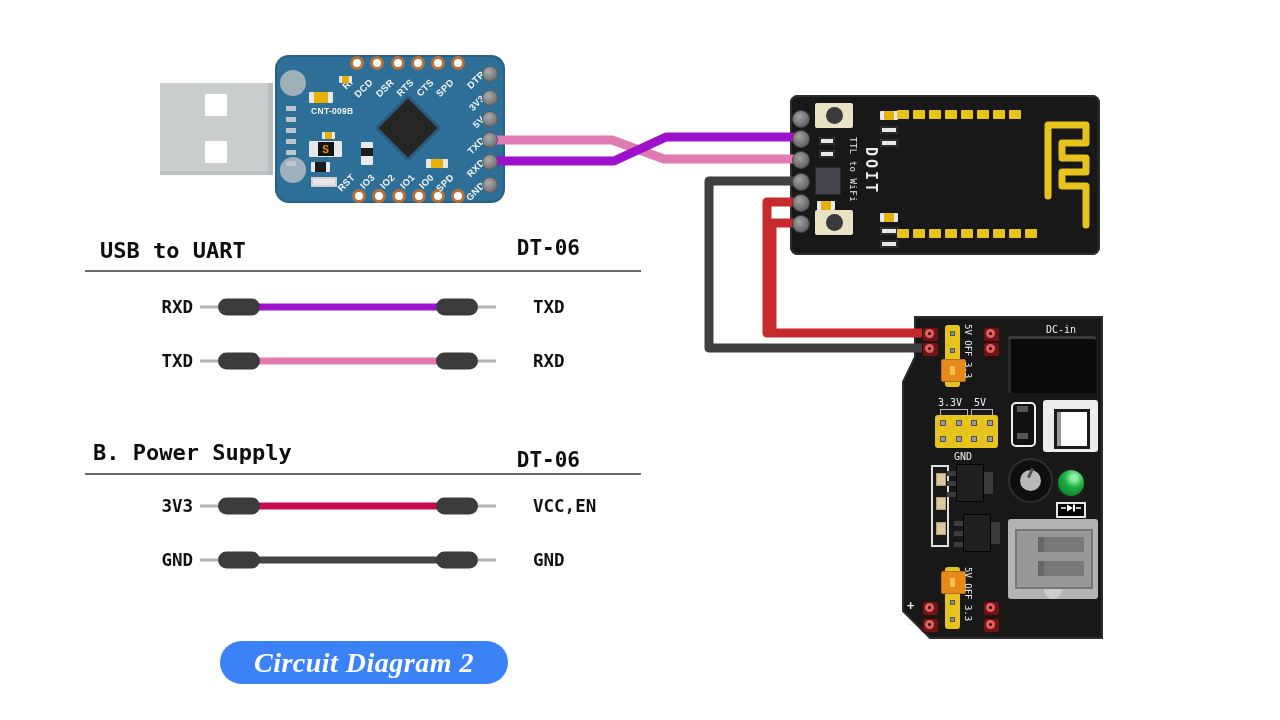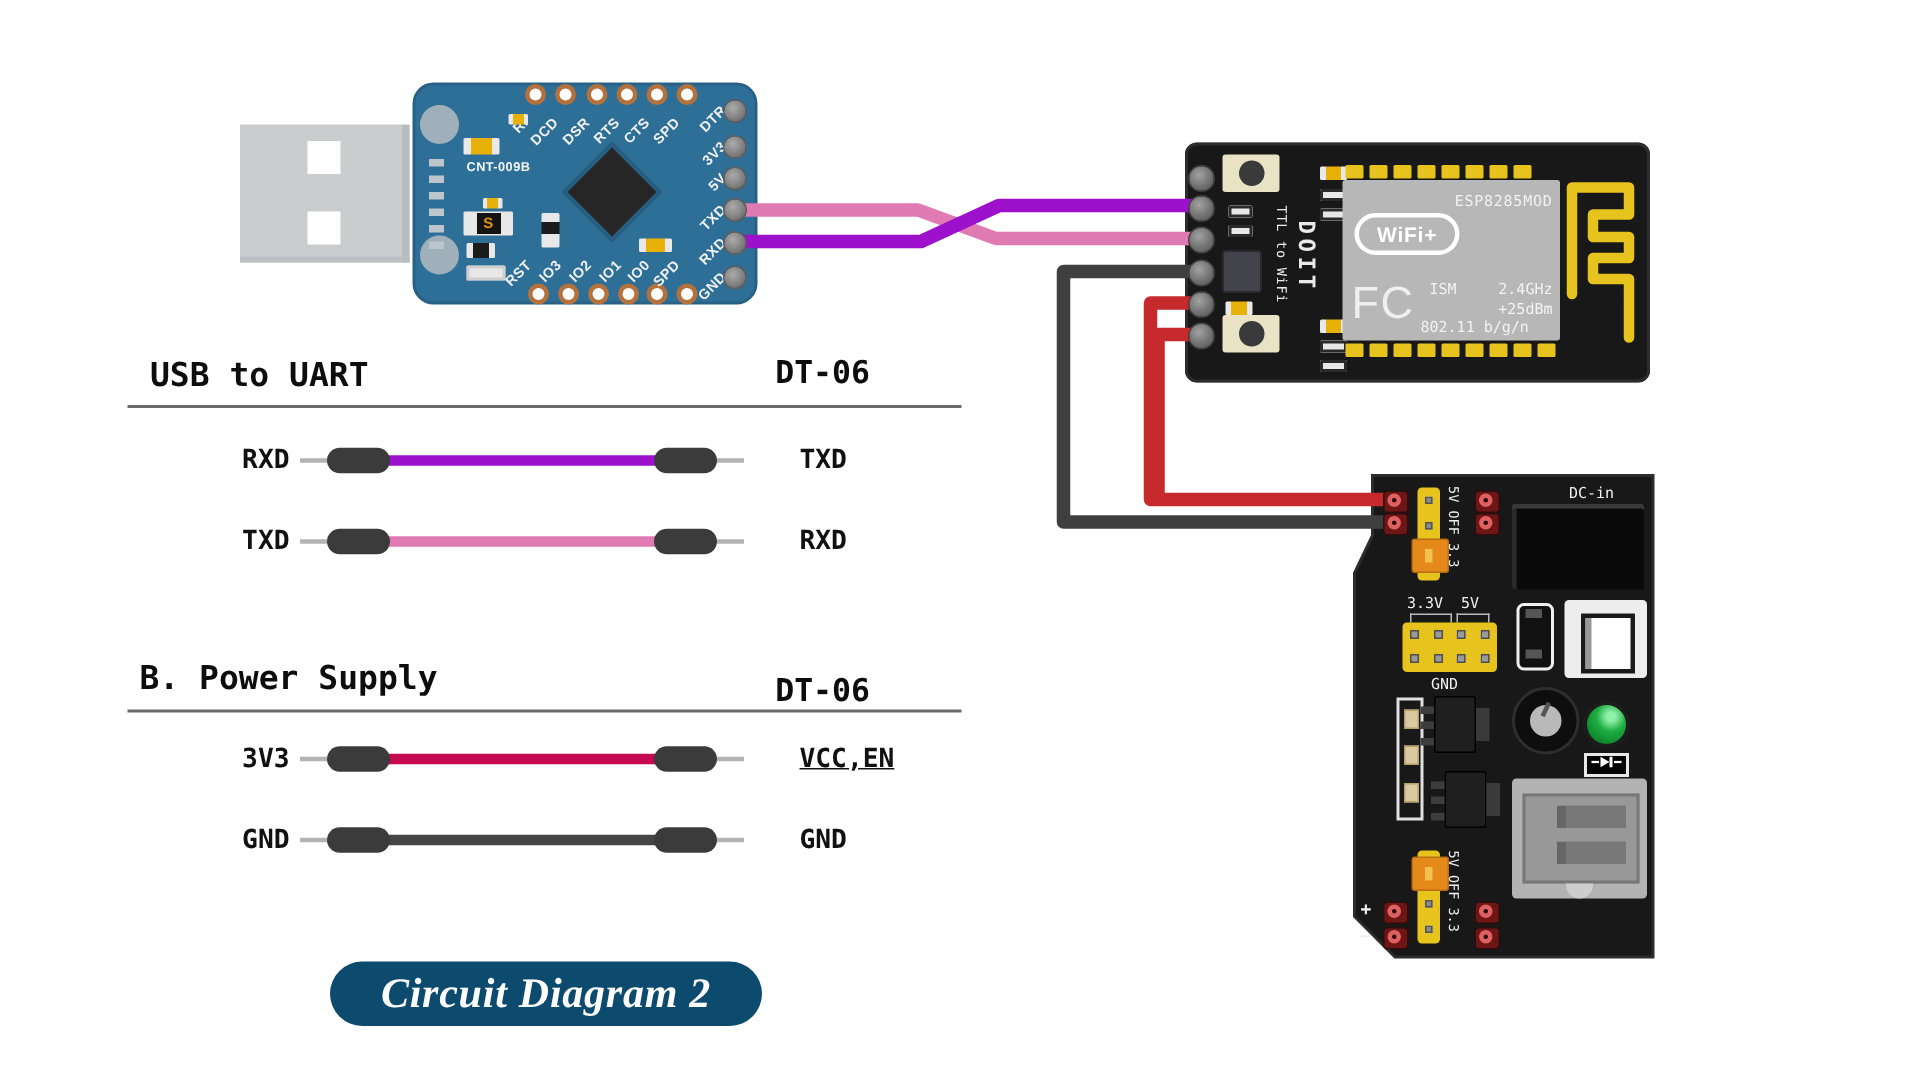--- a/index.html
+++ b/index.html
@@ -177,29 +177,20 @@
     <div class="ypad" style="left:107px;top:134px;"></div>
       <div class="ypad" style="left:123px;top:134px;"></div>
     <div class="ypad" style="left:139px;top:134px;"></div>
       <div class="ypad" style="left:155px;top:134px;"></div>
     <div class="ypad" style="left:171px;top:134px;"></div>
       <div class="ypad" style="left:187px;top:134px;"></div>
     <div class="ypad" style="left:203px;top:134px;"></div>
       <div class="ypad" style="left:219px;top:134px;"></div>
     <div class="ypad" style="left:235px;top:134px;"></div>
 
-    <div class="abs shield" style="left: 105px; top: 25px; width: 145px; height: 107px; background: rgb(183, 183, 183);">
-      <span class="sh-txt" style="right:5px;top:9px;font-size:10px;letter-spacing:.5px;">ESP8285MOD</span>
-      <span class="wifi-pill" style="left:8px;top:22px;">WiFi+</span>
-      <span class="fc" style="left:6px;top:66px;">FC</span>
-      <span class="sh-txt" style="left:58px;top:68px;font-size:10px;">ISM</span>
-      <span class="sh-txt" style="right:5px;top:68px;font-size:10px;">2.4GHz</span>
-      <span class="sh-txt" style="right:5px;top:81px;font-size:10px;">+25dBm</span>
-      <span class="sh-txt" style="left:52px;top:93px;font-size:10px;">802.11 b/g/n</span>
-    </div>
 
     <svg class="abs" style="left:0;top:0;" width="310" height="160">
       <path d="M258,101 L258,30 L296,30 L296,48 L272,48 L272,63 L296,63 L296,77 L272,77 L272,91 L296,91 L296,130" fill="none" stroke-width="7" stroke-linecap="round" stroke-linejoin="round" stroke="#e7c31d"></path>
     </svg>
   </div>
 
   <div class="abs psu">
     <svg width="205" height="326" style="position:absolute;left:0;top:0;">
       <polygon points="15,2 202,2 202,323 30,323 3,296 3,67 15,42" stroke="#2c2c2c" stroke-width="2" fill="#181818"></polygon>
     </svg>
@@ -373,30 +364,30 @@
     <div class="tbl-hr" style="left:85px;top:473px;"></div>
 
     <span class="tbl-lab lab-l" style="left:88px;top:495px;">3V3</span>
     <svg class="wire-svg" style="left:200px;top:495px;" viewBox="0 0 296 22">
       <line x1="20" y1="11" x2="276" y2="11" stroke-width="7" stroke="#c60a52"></line>
       <rect x="18" y="2.5" width="42" height="17" rx="8.5" fill="#3b3b3b"></rect>
       <rect x="236" y="2.5" width="42" height="17" rx="8.5" fill="#3b3b3b"></rect>
       <line x1="0" y1="11" x2="18" y2="11" stroke="#b3b3b3" stroke-width="3"></line>
       <line x1="278" y1="11" x2="296" y2="11" stroke="#b3b3b3" stroke-width="3"></line>
     </svg>
-    <span class="tbl-lab" style="left:533px;top:495px;text-decoration:underline;">VCC,EN</span>
+    <span class="tbl-lab" style="left:533px;top:495px;">VCC,EN</span>
 
     <span class="tbl-lab lab-l" style="left:88px;top:549px;">GND</span>
     <svg class="wire-svg" style="left:200px;top:549px;" viewBox="0 0 296 22">
       <line x1="20" y1="11" x2="276" y2="11" stroke-width="7" stroke="#454545"></line>
       <rect x="18" y="2.5" width="42" height="17" rx="8.5" fill="#3b3b3b"></rect>
       <rect x="236" y="2.5" width="42" height="17" rx="8.5" fill="#3b3b3b"></rect>
       <line x1="0" y1="11" x2="18" y2="11" stroke="#b3b3b3" stroke-width="3"></line>
       <line x1="278" y1="11" x2="296" y2="11" stroke="#b3b3b3" stroke-width="3"></line>
     </svg>
     <span class="tbl-lab" style="left:533px;top:549px;">GND</span>
   </div>
 
-  <div class="abs badge" style="background: #0c4a6e;">
+  <div class="abs badge" style="background: #3b82f6;">
     <span>Circuit Diagram 2</span>
   </div>
 
 </div>
 
 </body></html>

